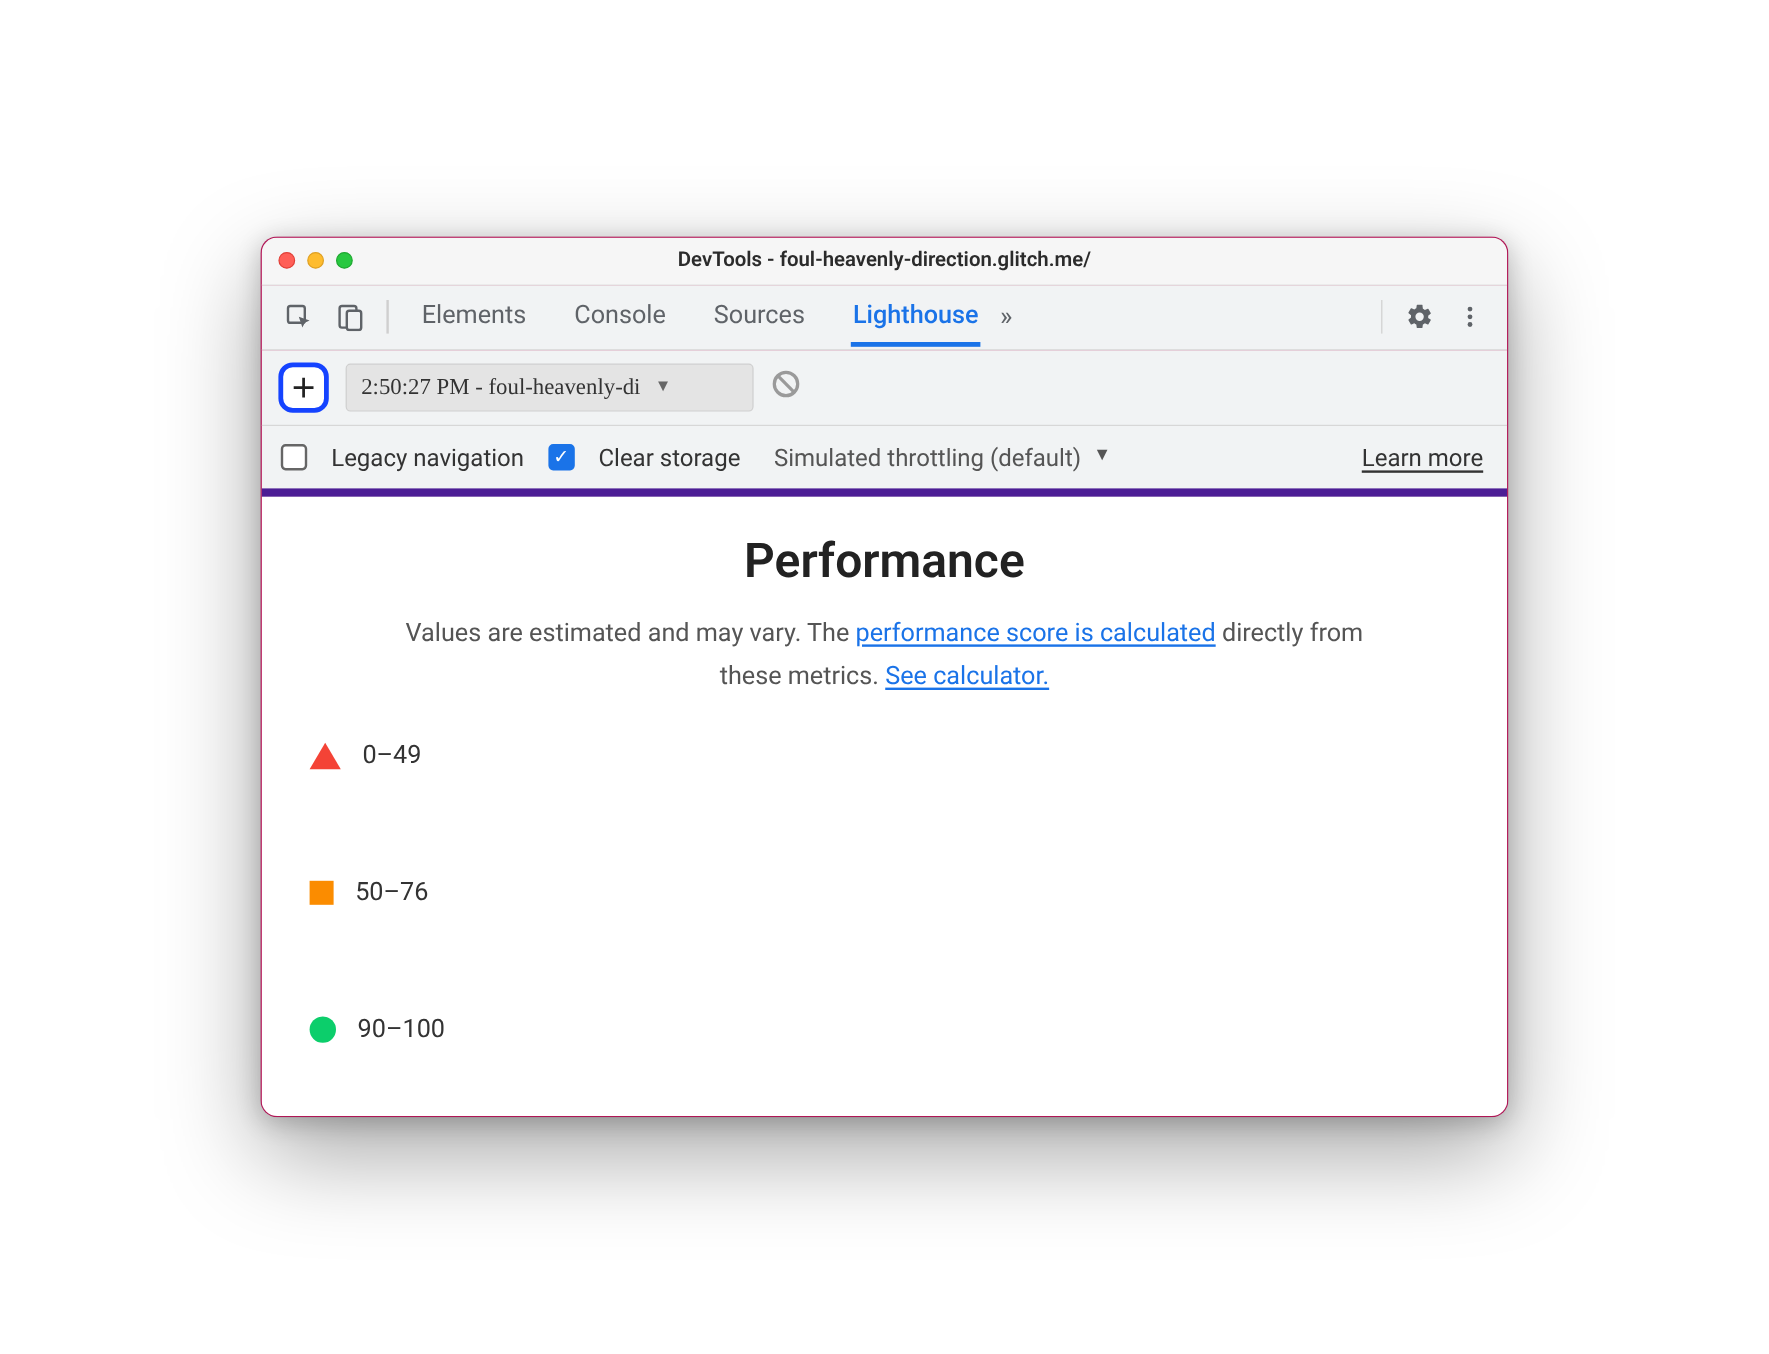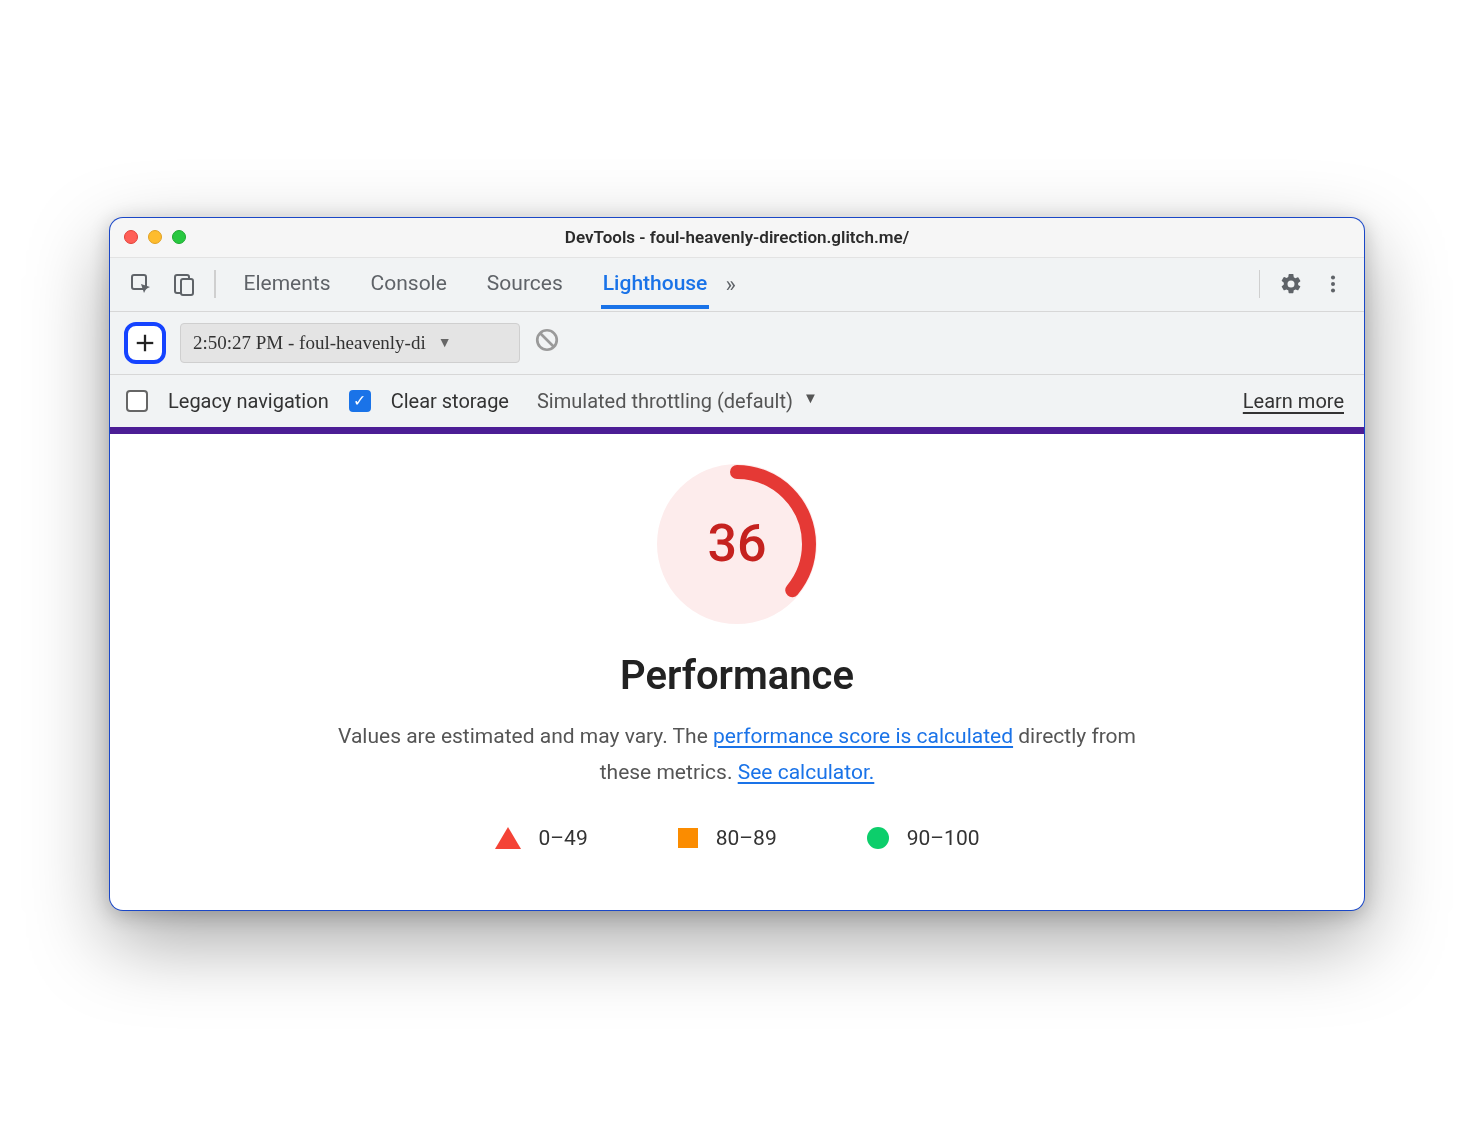--- a/index.html
+++ b/index.html
@@ -6,22 +6,22 @@
   body {
     font-family: -apple-system, BlinkMacSystemFont, "Segoe UI", Roboto, sans-serif;
     background: #fff;
     width: 1474px;
     height: 1128px;
     display: flex;
     align-items: center;
     justify-content: center;
   }
   .window {
-    width: 1256px;
-    background: #1d4ed8;
+    width: 1040px;
+    background: #be185d;
     border-radius: 14px;
     box-shadow: 0 30px 80px rgba(0,0,0,0.35), 0 4px 20px rgba(0,0,0,0.2);
     overflow: hidden;
     border: 1px solid rgba(0,0,0,0.08);
   }
   
   .titlebar {
     height: 40px;
     display: flex;
     align-items: center;
@@ -112,21 +112,21 @@
     position:absolute; inset:0; border-radius:50%; background:#fdecec;
   }
   .gauge-arc { position:absolute; inset:0;}
   .gauge-num {
     position:absolute; inset:0; display:flex; align-items:center; justify-content:center;
     font-size:52px; font-weight:500; color:#c5221f;
   }
   .score-title { font-size:40px; font-weight:600; color:#222; margin-bottom:20px;}
   .score-desc { font-size:21px; color:#555; line-height:1.7; max-width:820px; margin:0 auto 36px;}
   .score-desc a { color:#1a73e8; text-decoration:underline; text-underline-offset:3px;}
-  .legend { display:flex; justify-content:center; gap:90px; font-size:21px; color:#333;}
+  .legend { display:flex; justify-content:center; gap:90px; font-size:21px; color:#333;flex-direction:column;}
   .legend-item { display:flex; align-items:center; gap:18px;}
   .shape-tri {
     width:0; height:0; border-left:13px solid transparent; border-right:13px solid transparent;
     border-bottom:22px solid #f44336;
   }
   .shape-sq { width:20px; height:20px; background:#fb8c00;}
   .shape-cir { width:22px; height:22px; border-radius:50%; background:#0cce6b;}
 </style>
 </head>
 <body>
@@ -205,39 +205,32 @@
     <span>Clear storage</span>
     <span class="throttling">
       <span>Simulated throttling (default)</span>
       <span class="tri-down">▼</span>
     </span>
     <a class="learn-more">Learn more</a>
   </div>
 
 
   <div class="score-area">
-    <div class="gauge-wrap">
-      <div class="gauge-bg"></div>
-      <svg class="gauge-arc" width="160" height="160" viewBox="0 0 160 160">
-        <circle cx="80" cy="80" r="72" fill="none" stroke="#e53935" stroke-width="14" stroke-linecap="round" stroke-dasharray="452" stroke-dashoffset="289" transform="rotate(-90 80 80)"></circle>
-      </svg>
-      <div class="gauge-num">36</div>
-    </div>
     <div class="score-title">Performance</div>
     <div class="score-desc">
       <span>Values are estimated and may vary. The </span><a>performance score is calculated</a><span> directly from these metrics. </span><a>See calculator.</a>
     </div>
     <div class="legend">
       <div class="legend-item">
         <div class="shape-tri"></div>
         <span>0–49</span>
       </div>
       <div class="legend-item">
         <div class="shape-sq"></div>
-        <span>80–89</span>
+        <span>50–76</span>
       </div>
       <div class="legend-item">
         <div class="shape-cir"></div>
         <span>90–100</span>
       </div>
     </div>
   </div>
 
 </div>
 

